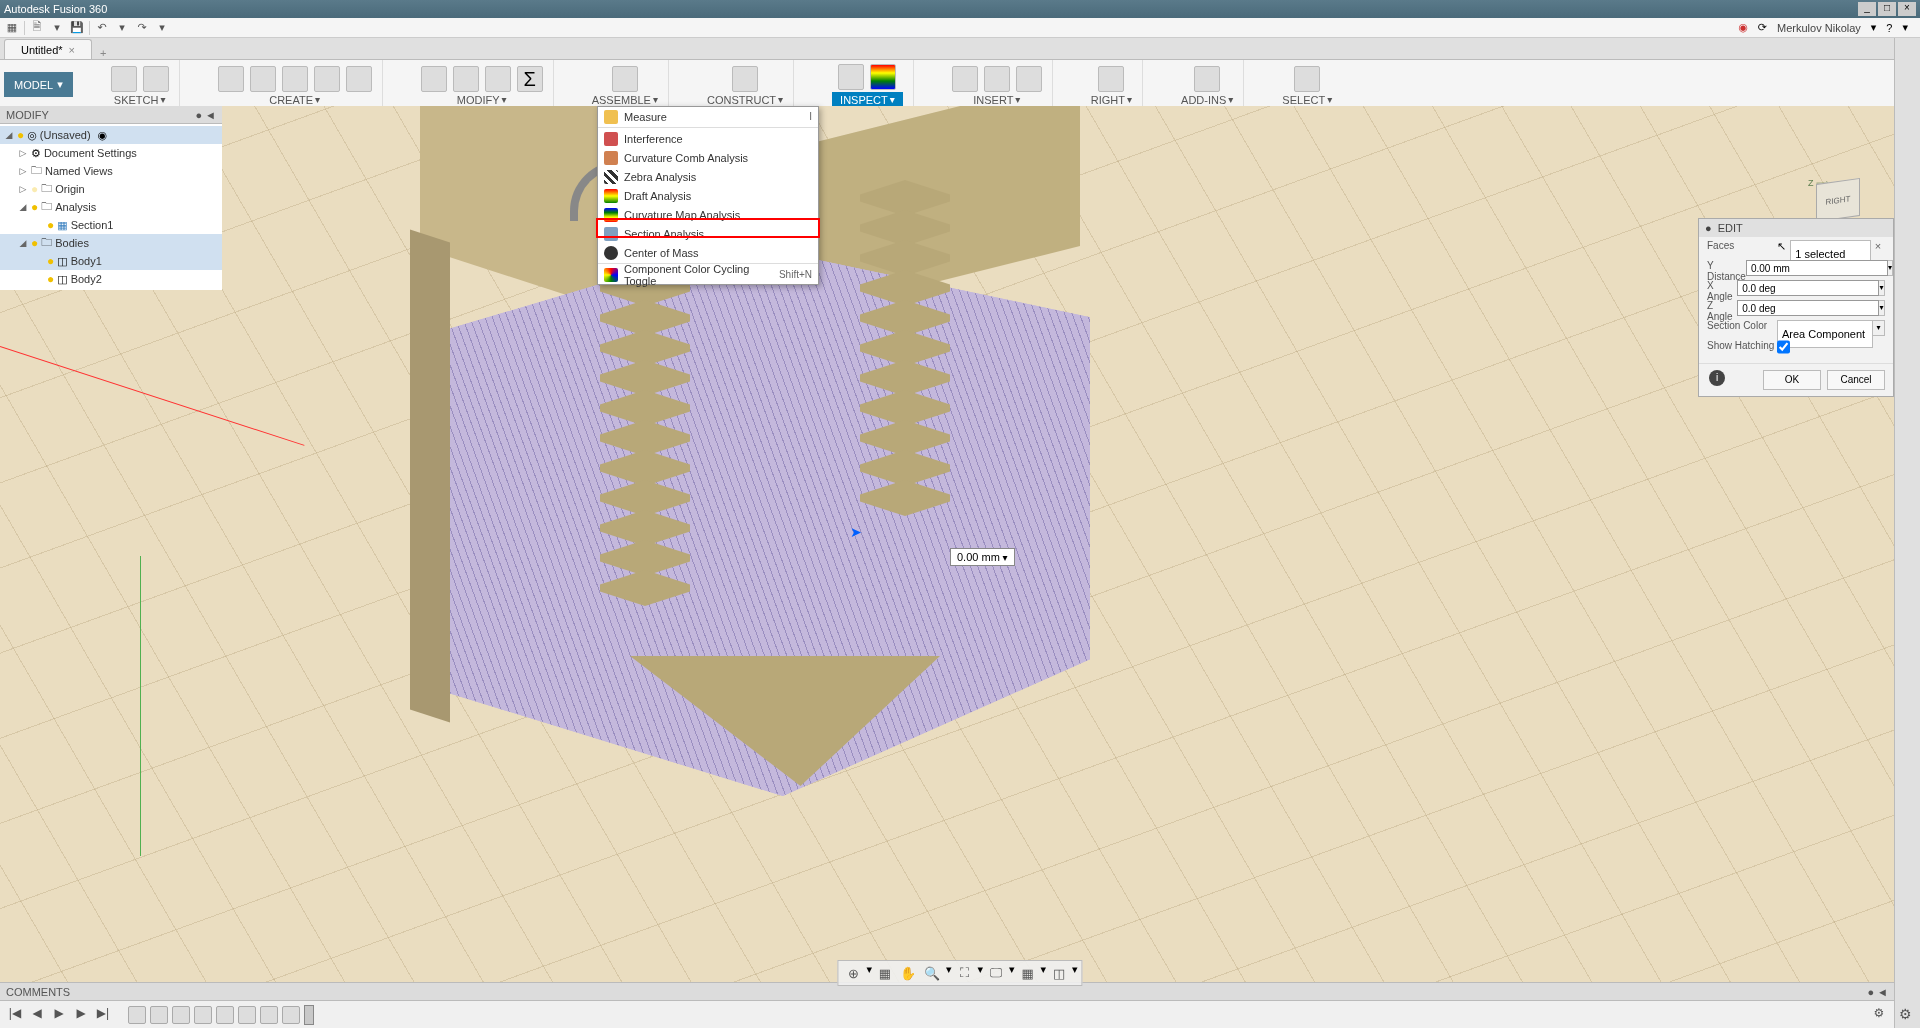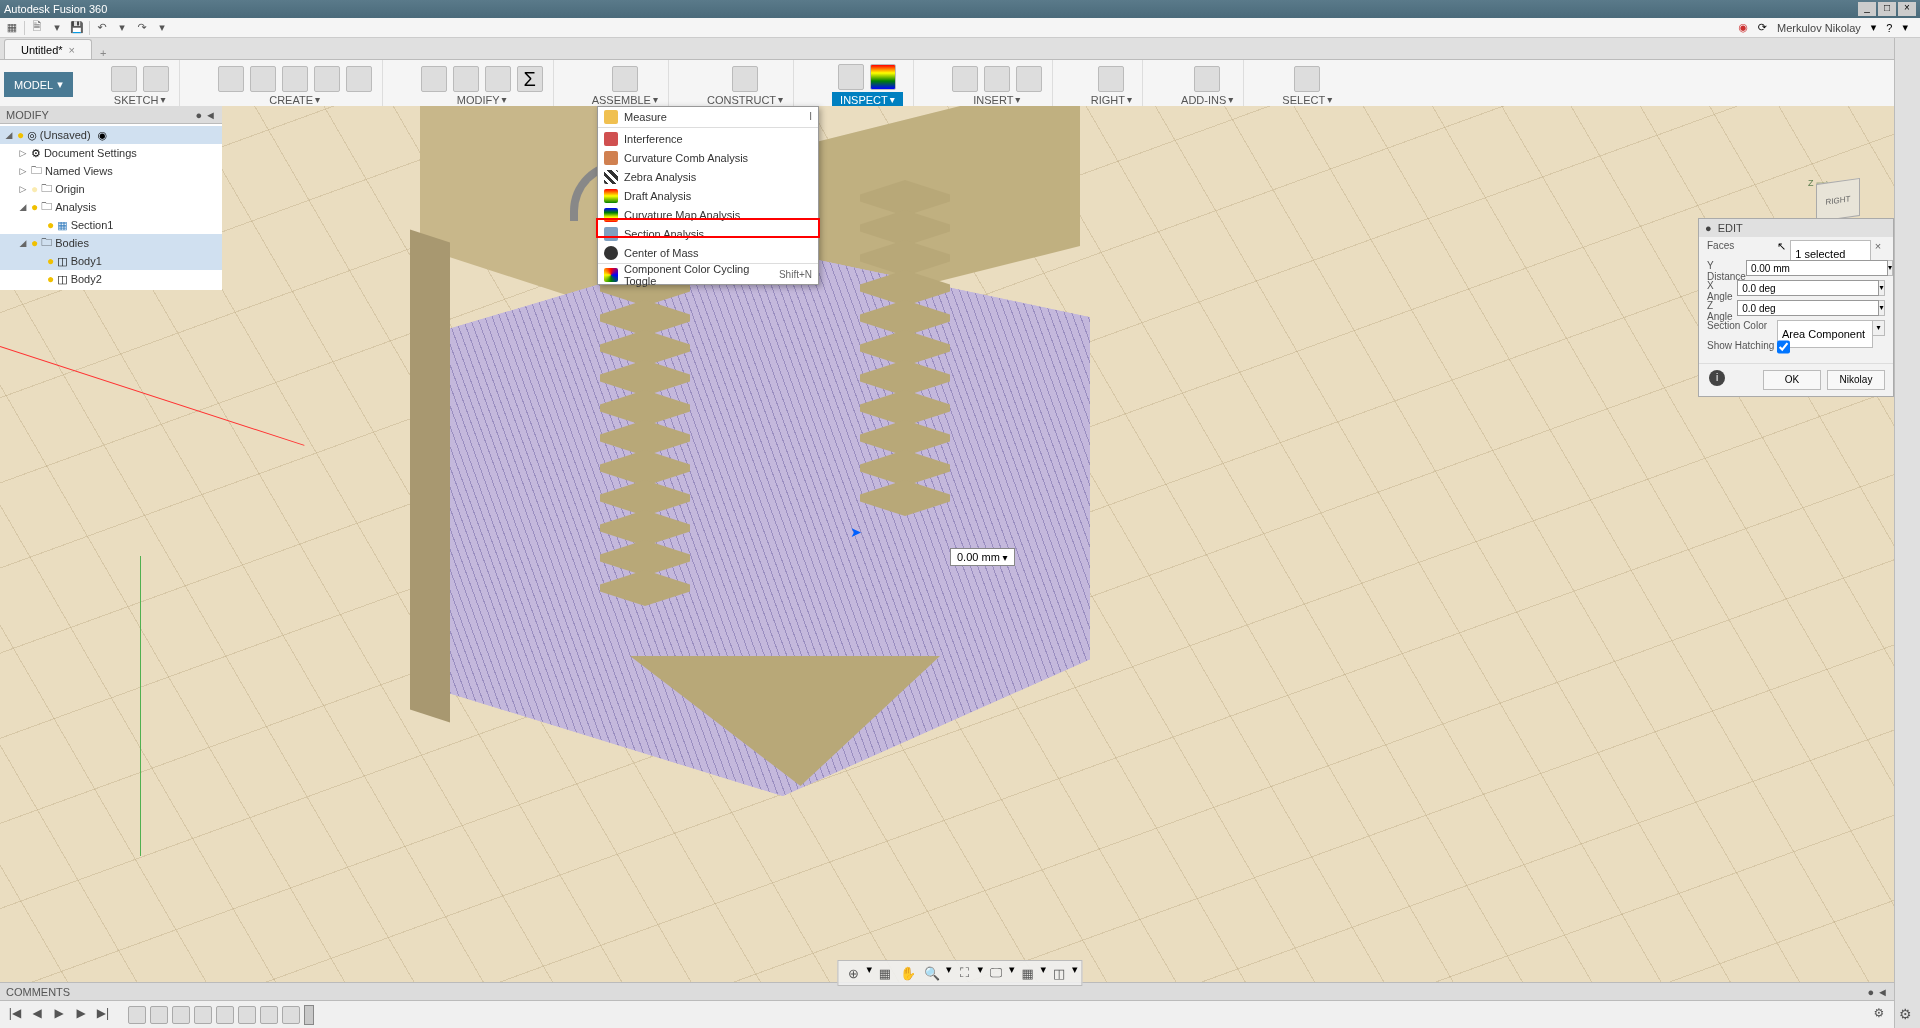--- a/index.html
+++ b/index.html
@@ -431,21 +431,21 @@
       </div>
     <span class="arrow">▾</span>
   </div>
   <div class="ep-row">
     <span class="lbl">Show Hatching</span>
     <input type="checkbox" checked="" style="">
   </div>
   <div class="ep-foot">
     <span class="info">i</span>
     <div class="btn">OK</div>
-    <div class="btn">Nikolay</div>
+    <div class="btn">Cancel</div>
   </div>
 </div>
 
 <div class="navbar">
   <div class="nb">⊕</div>
     <span>▾</span>
   <div class="nb">▦</div>
   <div class="nb">✋</div>
   <div class="nb">🔍</div>
     <span>▾</span>

